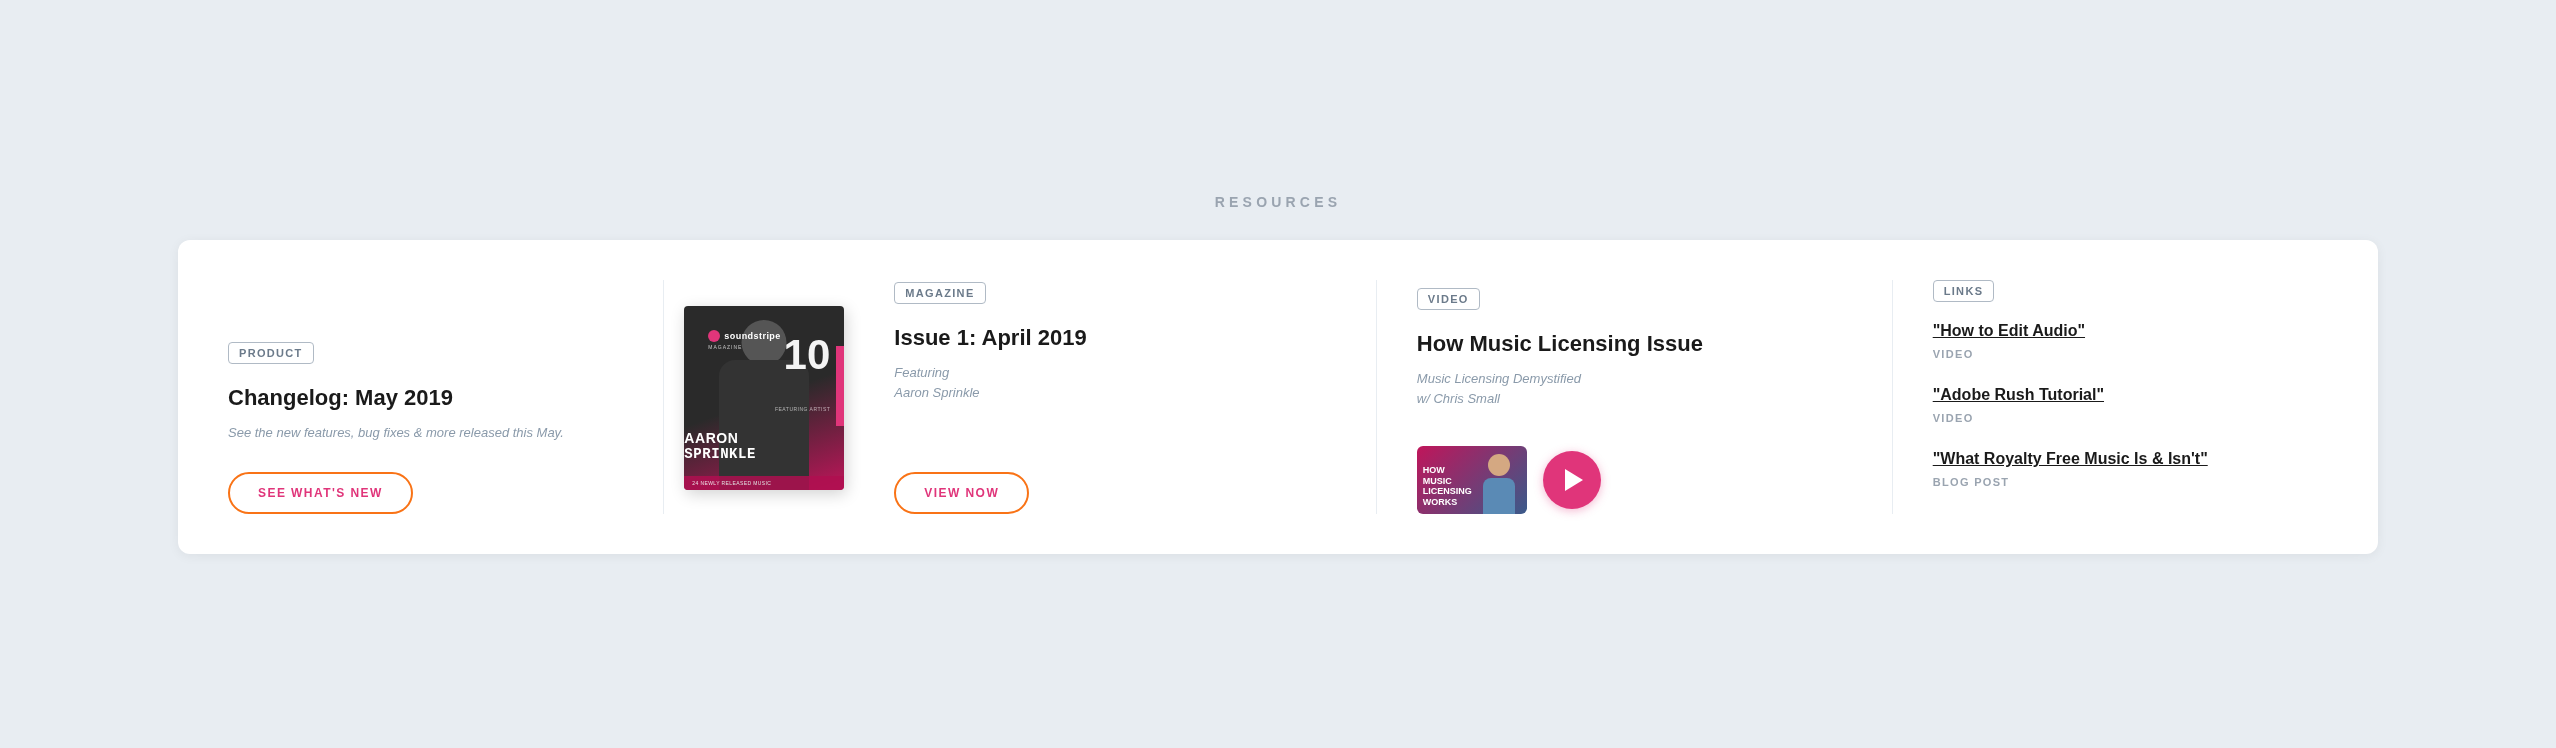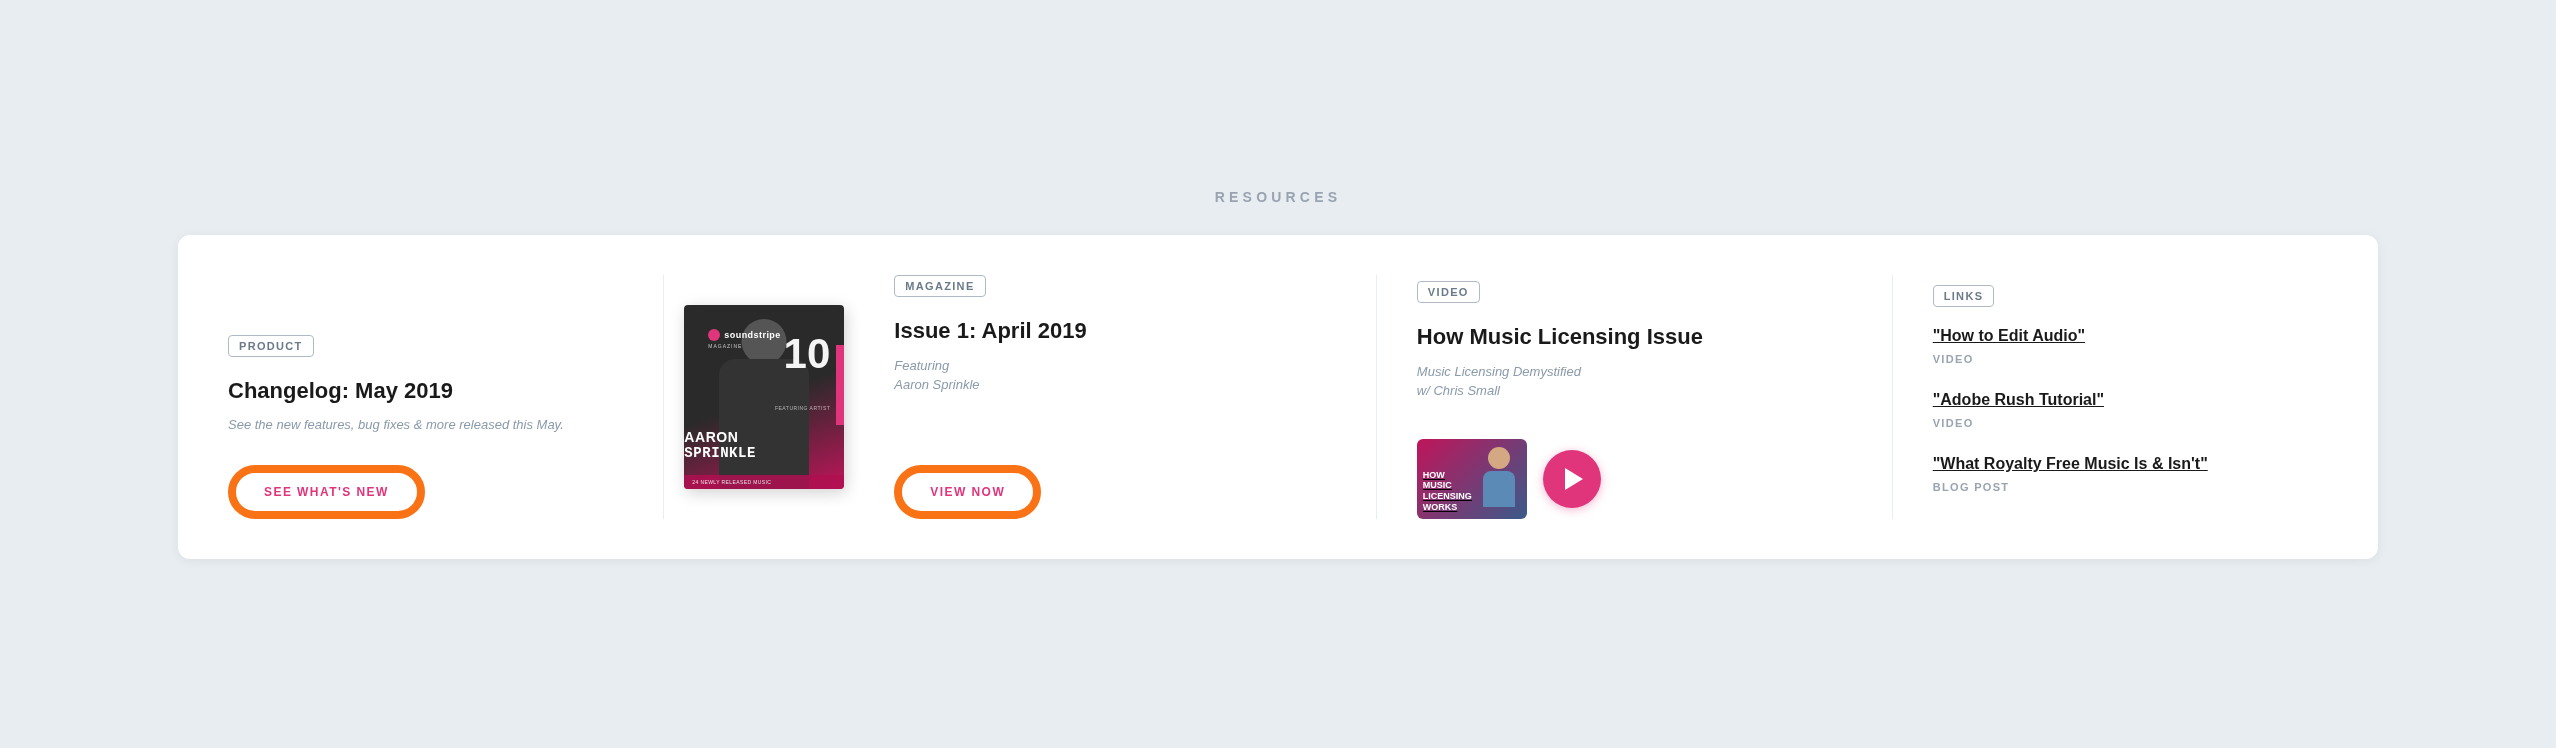--- a/index.html
+++ b/index.html
@@ -79,21 +79,21 @@
 
     .section-subtitle {
       font-size: 13px;
       color: #8a9aaa;
       font-style: italic;
       line-height: 1.5;
       margin-bottom: 30px;
     }
 
     .cta-button {
-      border: 8px solid #f97316;
+      border: 2px solid #f97316;
       border-radius: 30px;
       color: #e0357a;
       background: transparent;
       padding: 12px 28px;
       font-size: 12px;
       font-weight: 700;
       letter-spacing: 0.12em;
       text-transform: uppercase;
       cursor: pointer;
       margin-top: auto;
@@ -139,30 +139,29 @@
     .video-thumbnail-wrapper {
       position: relative;
       display: flex;
       align-items: center;
       gap: 16px;
       margin-top: 8px;
     }
 
     .video-thumbnail {
       width: 110px;
-      height: 80px;
+      height: 68px;
       background: linear-gradient(135deg, #c0155a 0%, #3a5a8a 100%);
       border-radius: 6px;
       overflow: hidden;
       position: relative;
       display: flex;
       align-items: flex-end;
       padding: 6px;
       flex-shrink: 0;
-      text-decoration: underline;
     }
 
     .video-thumb-text {
       font-size: 9px;
       font-weight: 900;
       color: #fff;
       line-height: 1.2;
       text-transform: uppercase;
     }
 

